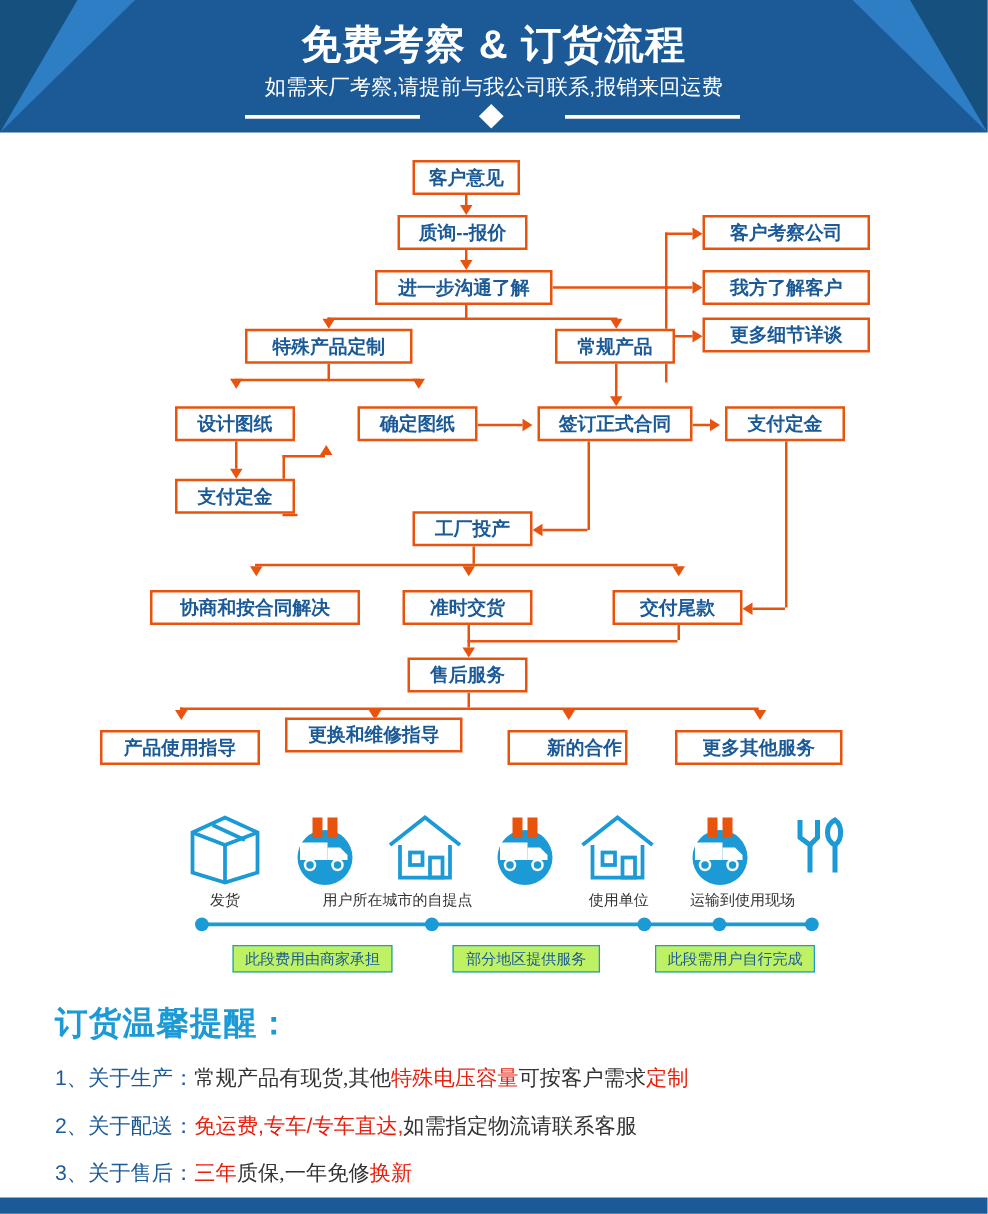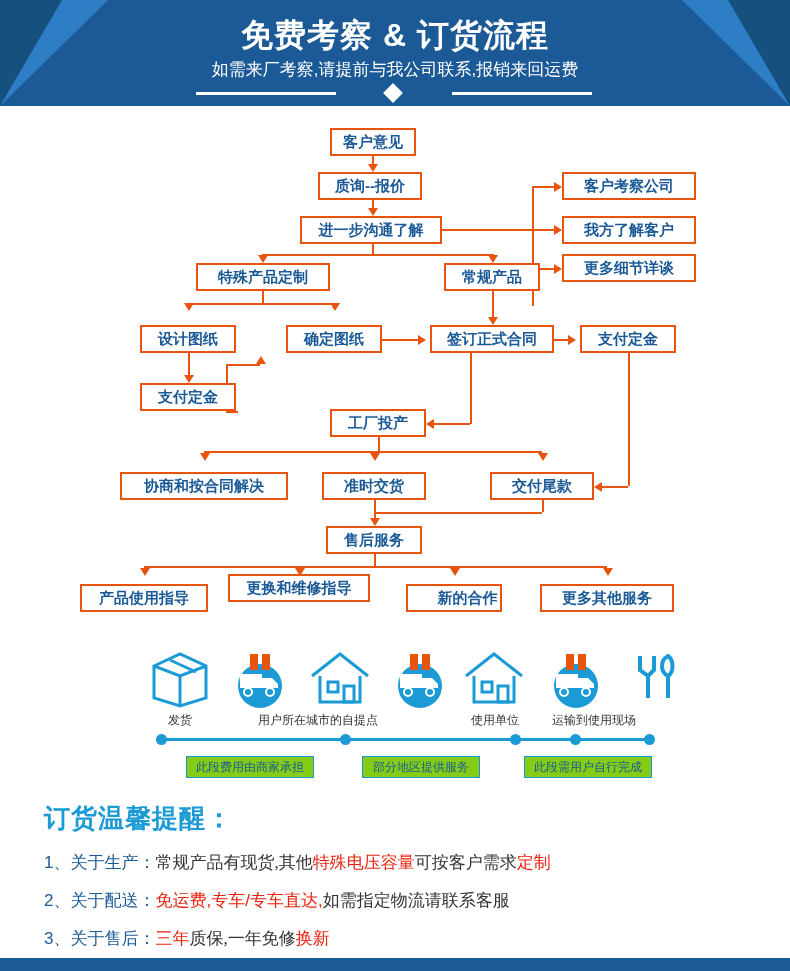--- a/index.html
+++ b/index.html
@@ -81,21 +81,21 @@
   .delivery{position:absolute;left:0;top:640px;width:644px;height:150px;}
   .dv-icon{position:absolute;}
   .dv-label{
     position:absolute;font-size:12px;color:#333;text-align:center;white-space:nowrap;
   }
   .dv-line{position:absolute;height:3px;background:#1b9ad6;}
   .dv-dot{position:absolute;width:11px;height:11px;border-radius:50%;background:#1b9ad6;}
   .dv-tag{
     position:absolute;height:22px;box-sizing:border-box;
     border:1px solid #1b9ad6;color:#1b5a96;font-size:12px;
-    display:flex;align-items:center;justify-content:center;background:#84cc16;white-space:nowrap;
+    display:flex;align-items:center;justify-content:center;background:#bef264;white-space:nowrap;
   }
 
   
   .notes{position:absolute;left:0;top:795px;width:790px;height:176px;}
   .notes-title{
     position:absolute;left:44px;top:6px;font-size:26px;color:#1b9ad6;font-weight:bold;letter-spacing:1px;
   }
   .note-row{position:absolute;left:44px;font-size:17px;color:#1b5a96;white-space:nowrap;}
   .note-row .lbl{color:#1b5a96;}
   .note-row .plain{color:#333;font-family:Liberation Serif, serif;}

